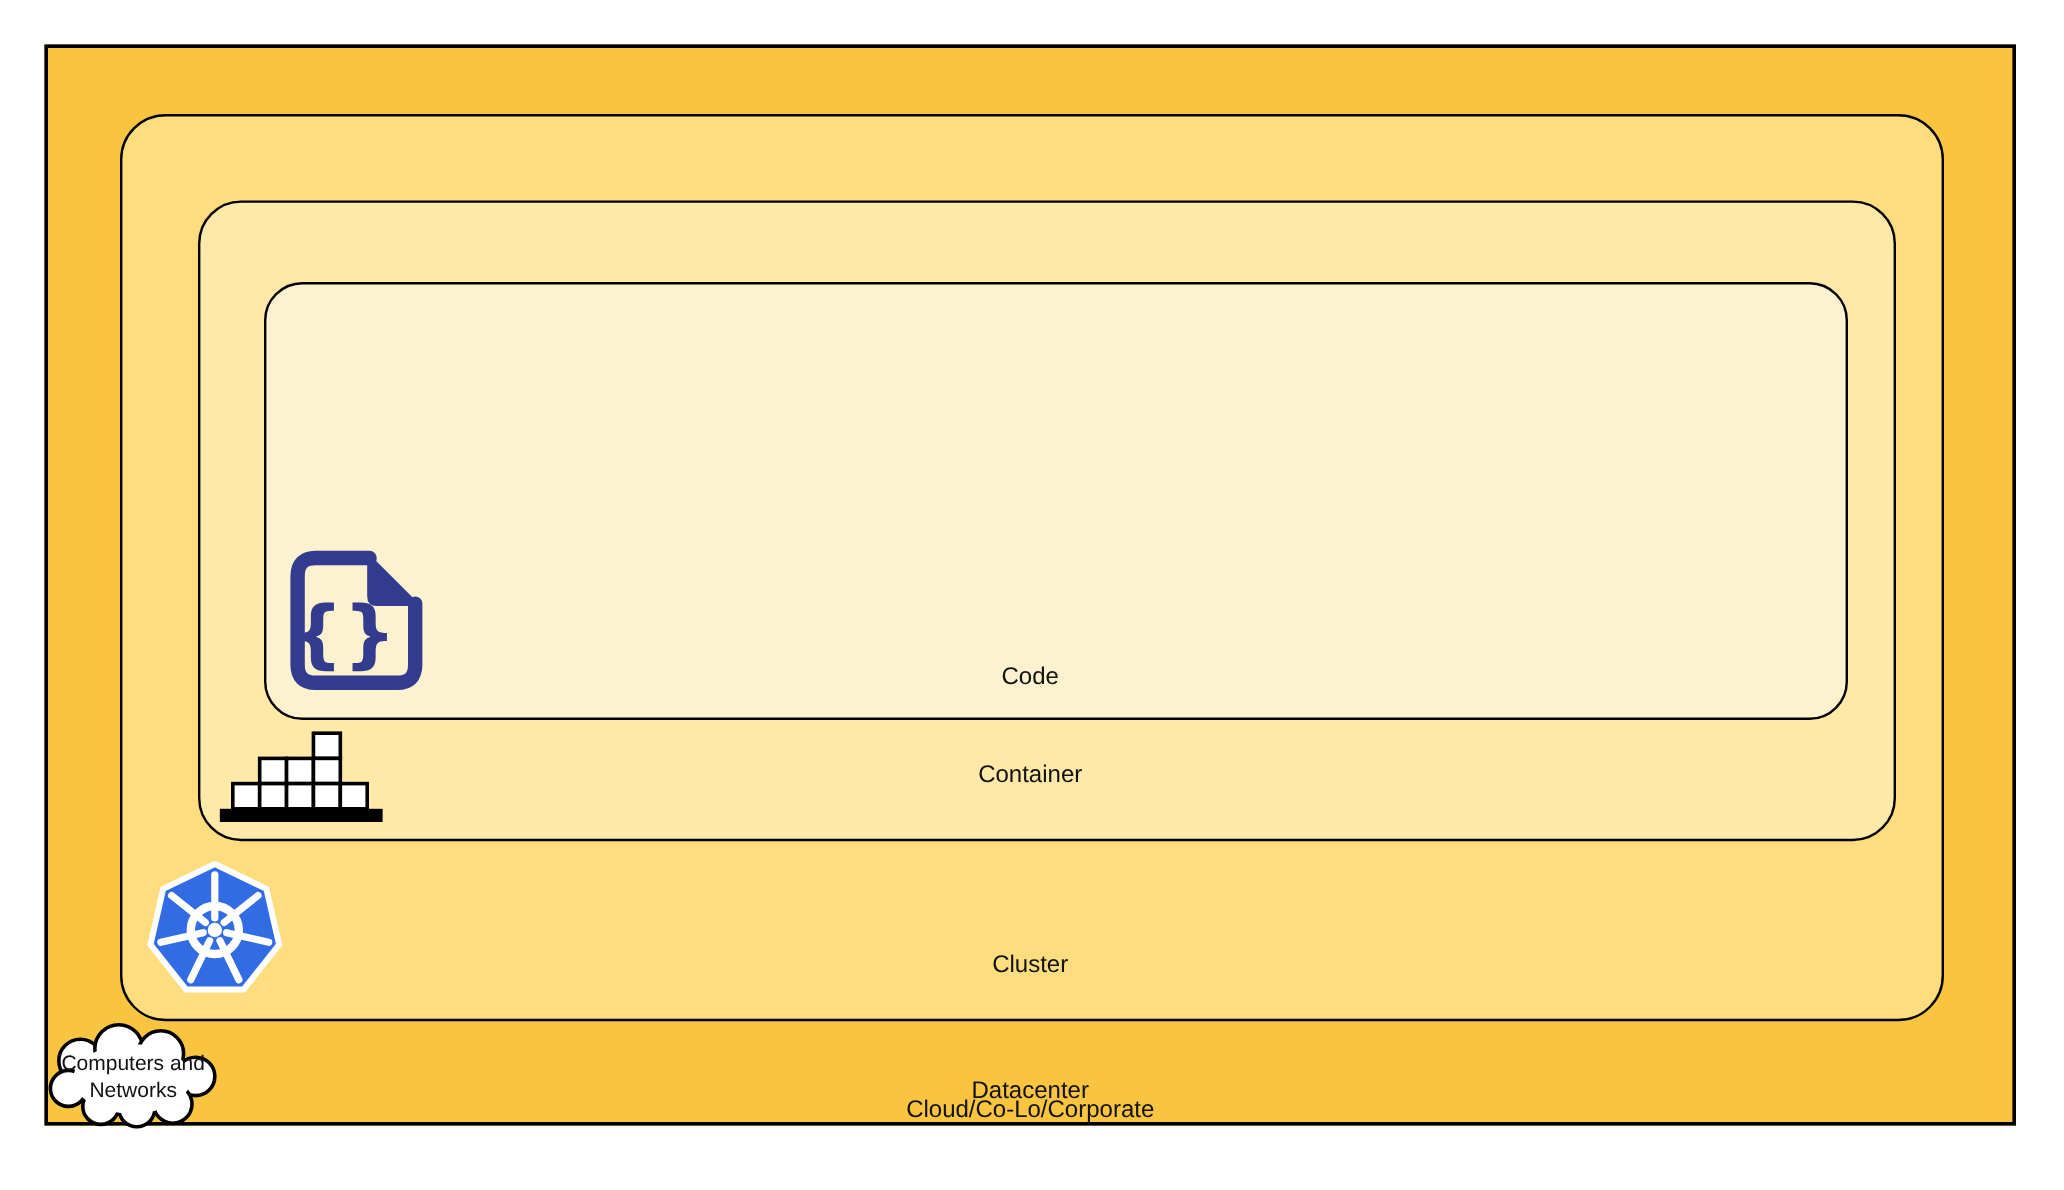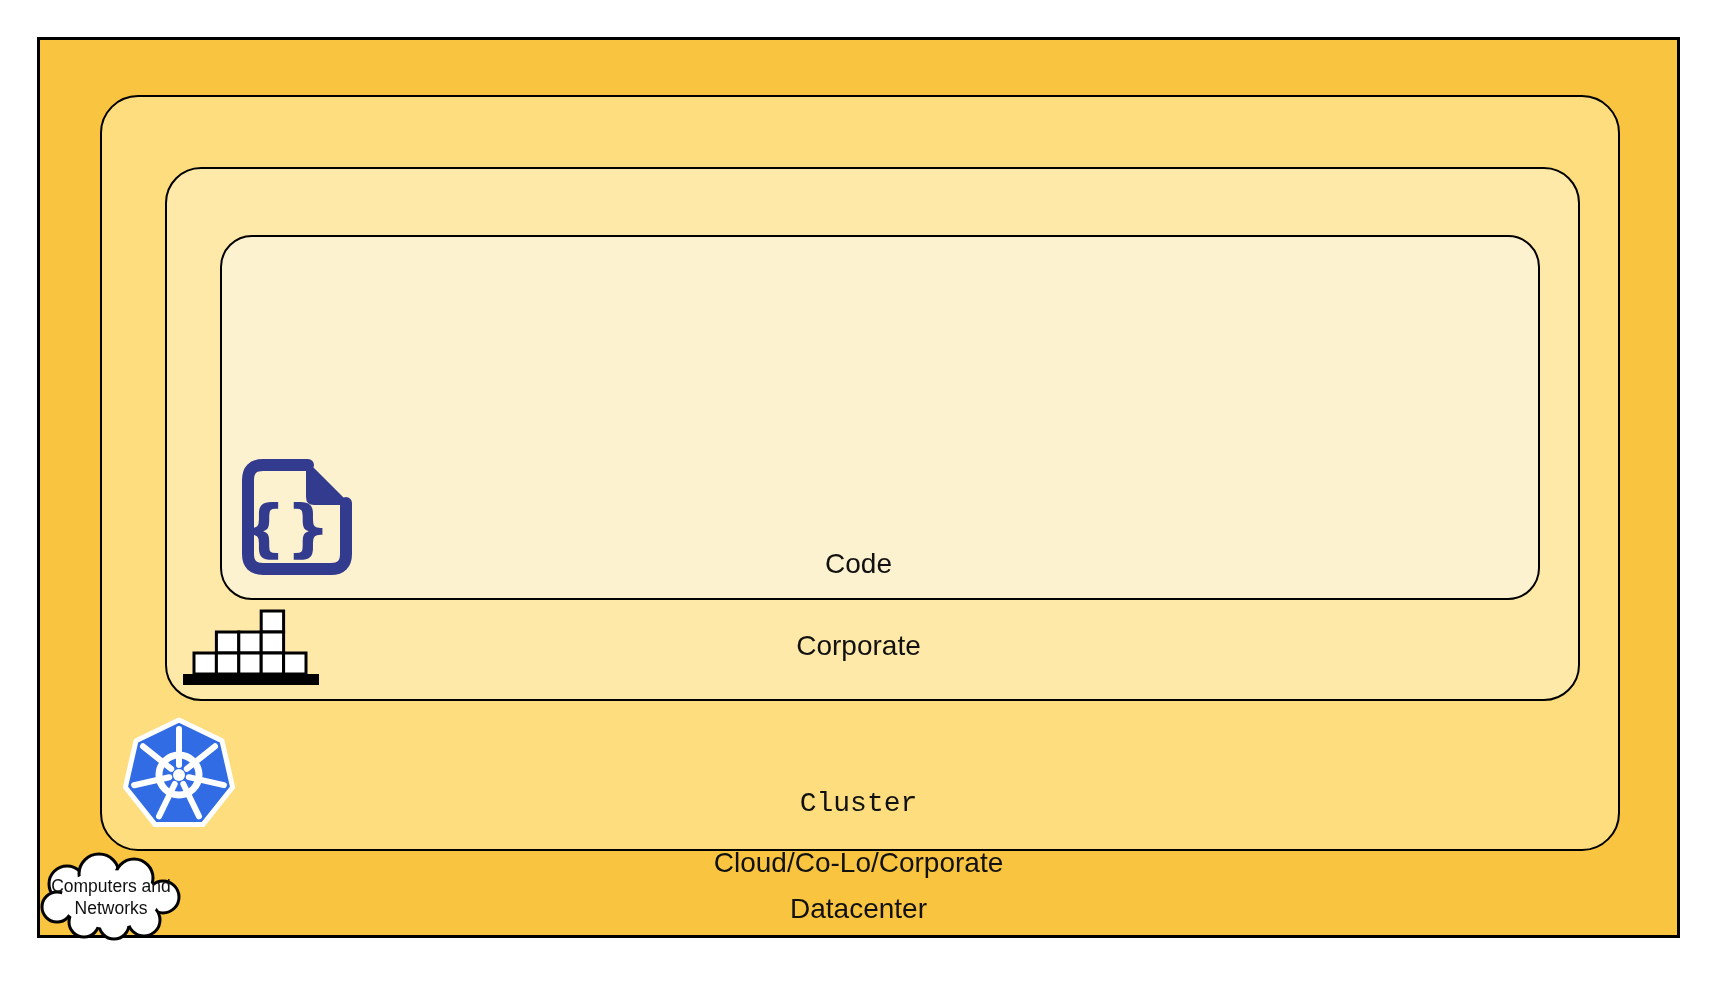--- a/index.html
+++ b/index.html
@@ -25,28 +25,28 @@
     background:#FEE9A8;border:2px solid #000;border-radius:36px;box-sizing:border-box;
   }
   .code-box{
     left:220px;top:235px;width:1320px;height:365px;
     background:#FCF2CF;border:2px solid #000;border-radius:32px;box-sizing:border-box;
   }
   
   .layer-label{
     left:37px;width:1643px;
     text-align:center;
-    font-size:28px;line-height:38px;
+    font-size:20px;line-height:38px;
     color:#111;
     white-space:nowrap;
   }
   .lbl-code{top:545px;}
   .lbl-container{top:627px;}
-  .lbl-cluster{top:785px;font-family:Liberation Mono, monospace;}
-  .lbl-dc1{top:844px;}
+  .lbl-cluster{top:785px;}
+  .lbl-dc1{top:906px;}
   .lbl-dc2{top:890px;}
   
   .icon-code{left:240px;top:457px;}
   .icon-container{left:183px;top:609px;}
   .icon-k8s{left:119px;top:714px;}
   .icon-cloud{left:39px;top:851px;}
   .cloud-text{
     font-family:"Liberation Sans", sans-serif;
     font-size:17.5px;
     fill:#111;
@@ -58,21 +58,21 @@
 <div class="abs dc-box">
 </div>
 
 <div class="abs cluster-box"></div>
 
 <div class="abs container-box"></div>
 
 <div class="abs code-box"></div>
 
 <div class="abs layer-label lbl-code">Code</div>
-<div class="abs layer-label lbl-container">Corporate</div>
+<div class="abs layer-label lbl-container">Container</div>
 <div class="abs layer-label lbl-cluster">Cluster</div>
 <div class="abs layer-label lbl-dc1">Cloud/Co-Lo/Corporate</div>
 <div class="abs layer-label lbl-dc2">Datacenter</div>
 
 <svg class="abs icon-code" width="115" height="120" viewBox="0 0 115 120">
   <path d="M 68 8 L 23 8 Q 8 8 8 23 L 8 97 Q 8 112 23 112 L 91 112 Q 106 112 106 97 L 106 46" fill="none" stroke="#333B8F" stroke-width="12" stroke-linecap="round" stroke-linejoin="round"></path>
   <path d="M 66 3 L 111 48 L 74 48 Q 66 48 66 40 Z" stroke="none" fill="#333B8F"></path>
   <text x="46" y="92" text-anchor="middle" font-family="DejaVu Sans, sans-serif" font-size="62" font-weight="bold" fill="#333B8F">{}</text>
 </svg>
 

